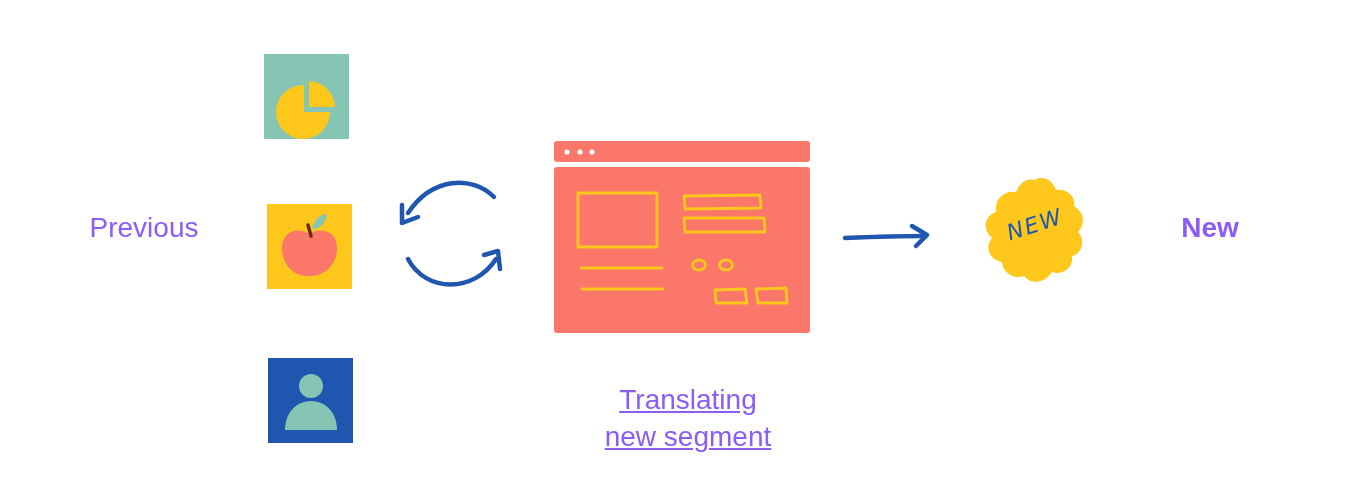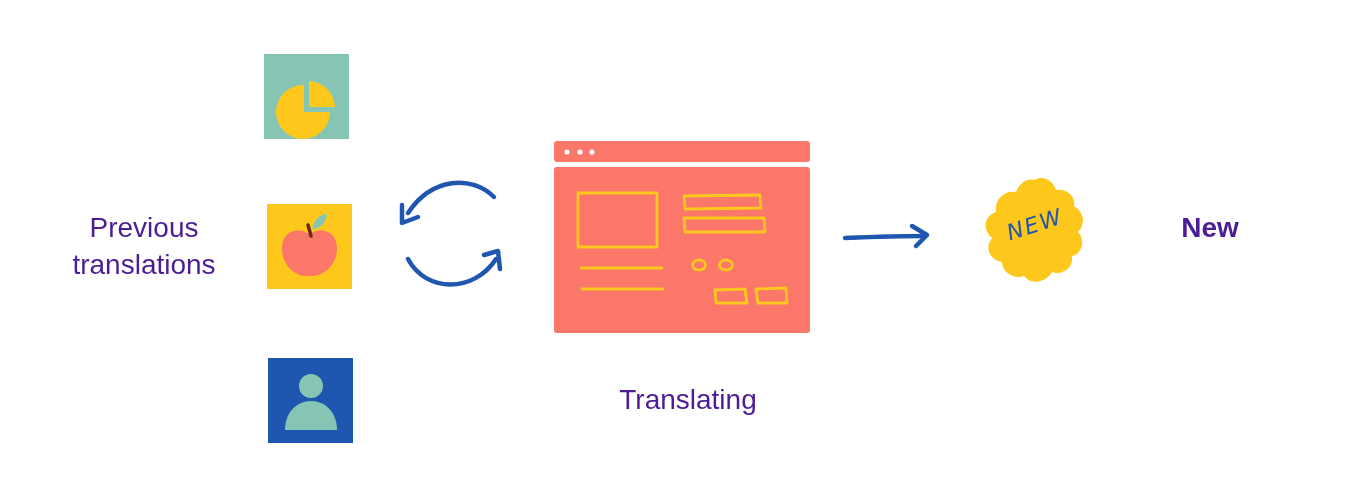--- a/index.html
+++ b/index.html
@@ -5,34 +5,33 @@
     html, body { margin: 0; padding: 0; }
     body {
       width: 1352px; height: 500px; background: #ffffff;
       position: relative; overflow: hidden;
       font-family: "Liberation Sans", "DejaVu Sans", sans-serif;
       color: #1b2b45;
     }
     .abs { position: absolute; }
     .label {
       position: absolute; text-align: center; line-height: 37px;
-      font-size: 28px; color: #4c1d95;
+      font-size: 28px; color: #8b5cf6;
     }
     .label span { display: block; white-space: nowrap; }
     .bold { font-weight: bold; }
     .tile { position: absolute; width: 85px; height: 85px; }
     svg { display: block; }
   </style>
 </head>
 <body>
 
 <div class="label" style="left:44px; top:209px; width:200px;">
   <span>Previous</span>
 
-  <span>translations</span>
 </div>
 
 <div class="tile" style="left:264px; top:54px; background:#86c4b4;">
   <svg width="85" height="85" viewBox="0 0 85 85">
     <path d="M40 31 L40 58 L66 58 A27 27 0 1 1 40 31 Z" fill="#fdc81b"></path>
     <path d="M45 27 A27 27 0 0 1 71 53 L45 53 Z" fill="#fdc81b"></path>
   </svg>
 </div>
 
 <div class="tile" style="left:267px; top:204px; background:#fdc81b;">
@@ -73,22 +72,23 @@
       <path d="M27 127 L108 127"></path>
       <path d="M28 148 L109 148"></path>
       <ellipse cx="145" cy="124" rx="6.5" ry="5"></ellipse>
       <ellipse cx="172" cy="124" rx="6.5" ry="5"></ellipse>
       <path d="M161 149 L191 148 L193 162 L162 162 Z"></path>
       <path d="M202 148 L232 147 L233 162 L204 162 Z"></path>
     </g>
   </svg>
 </div>
 
-<div class="label" style="left:583px; top:381px; width:210px;">
+<div class="label" style="left:583px; top:381px; width:210px;text-decoration:underline;">
   <span>Translating</span>
+  <span>new segment</span>
 </div>
 
 <div class="abs" style="left:840px; top:220px;">
   <svg width="95" height="35" viewBox="0 0 95 35">
     <path d="M5 18 C30 17 60 16 85 16" fill="none" stroke="#1e56b0" stroke-width="4.5" stroke-linecap="round"></path>
     <path d="M72 6 L87 15 L76 26" fill="none" stroke="#1e56b0" stroke-width="4.5" stroke-linecap="round" stroke-linejoin="round"></path>
   </svg>
 </div>
 
 <div class="abs" style="left:972px; top:172px;">

